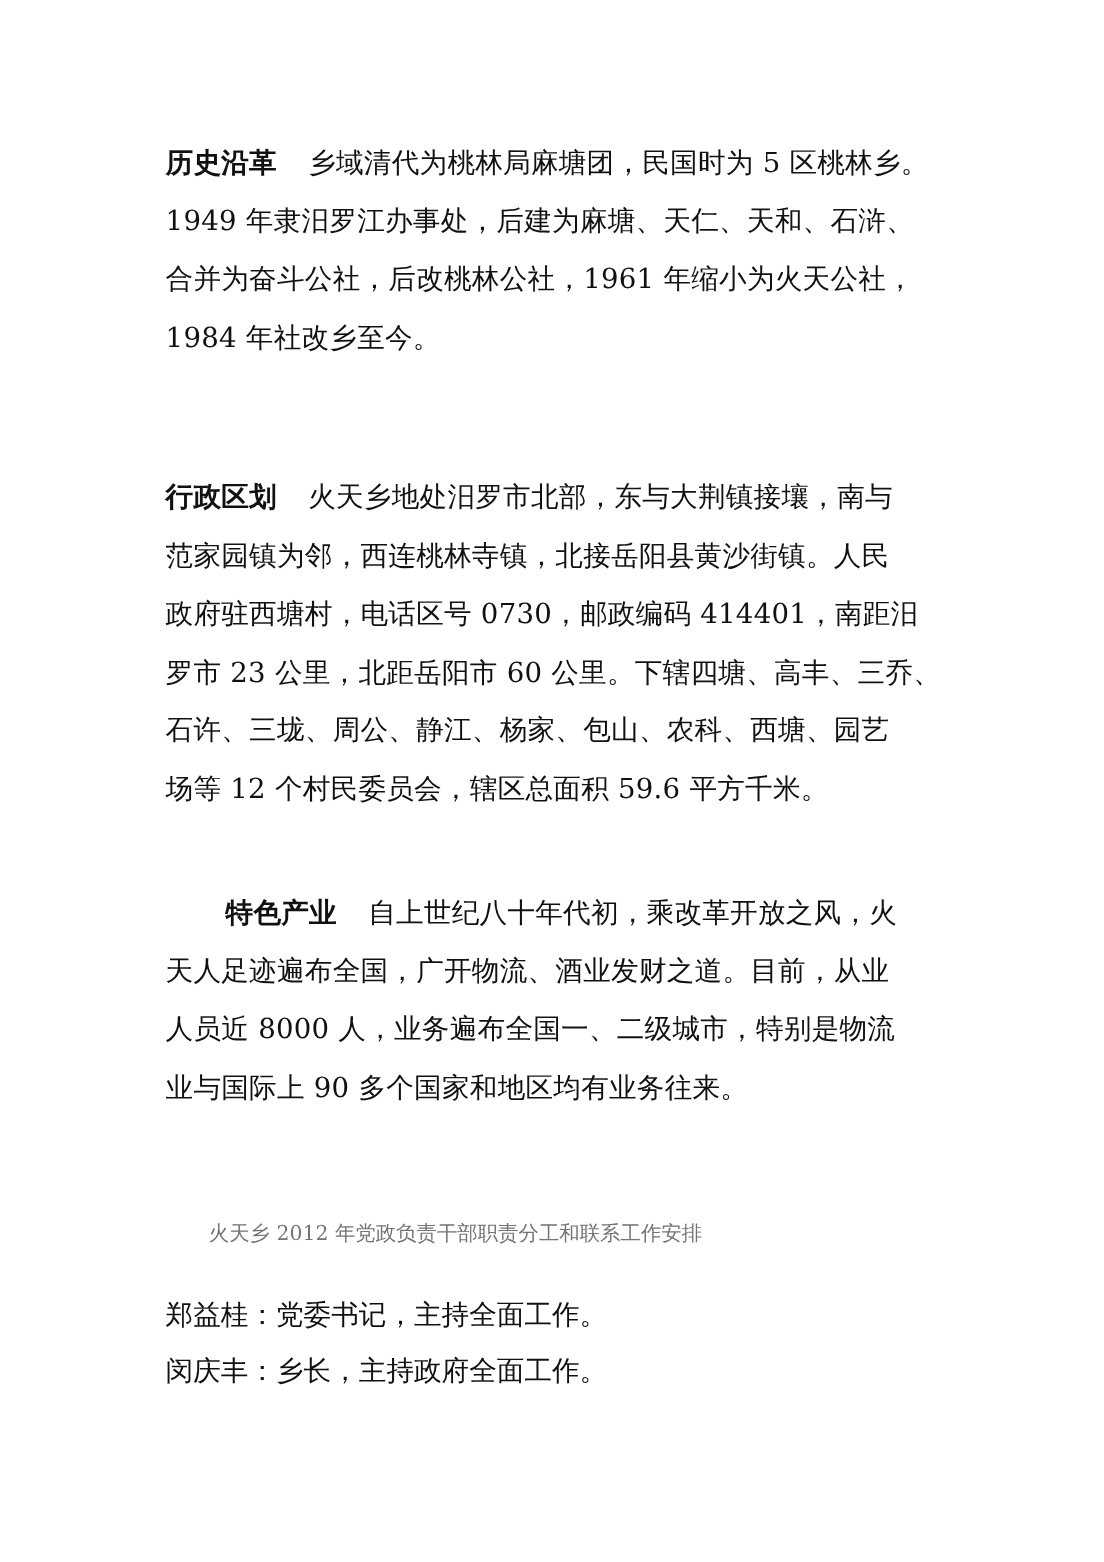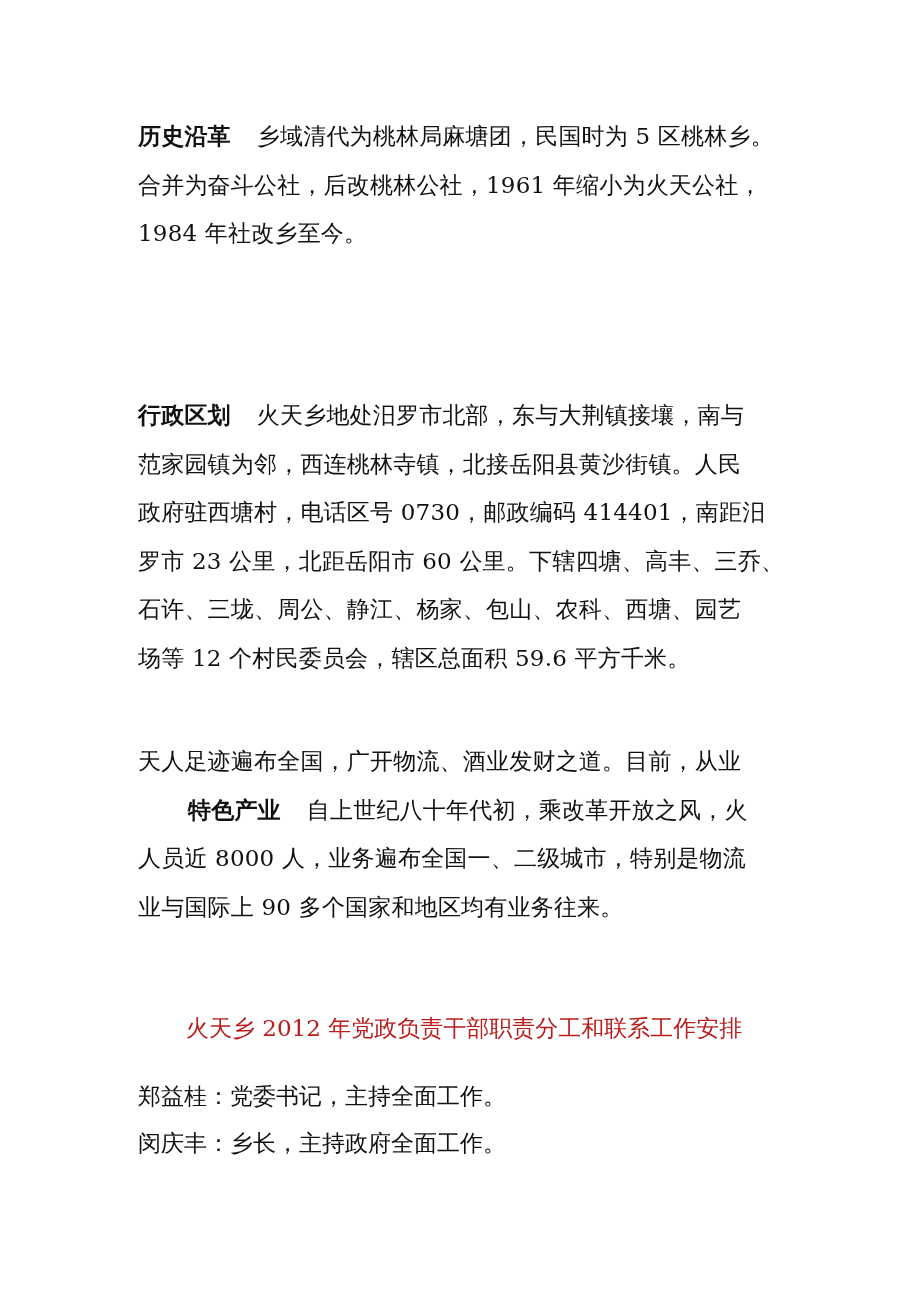--- a/index.html
+++ b/index.html
@@ -39,58 +39,59 @@
     .heading {
       font-family: "DejaVu Sans", "Liberation Sans", sans-serif;
       font-weight: bold;
       margin-right: 26px;
     }
     .indent {
       padding-left: 50px;
     }
     .doc-title {
       position: absolute;
-      left: 186px;
+      left: 174px;
       top: 1008px;
-      font-size: 23px;
+      font-size: 17px;
       line-height: 40px;
       white-space: nowrap;
-      color: #b91c1c;
+      color: #737373;
     }
     .staff {
       position: absolute;
       left: 138px;
       font-size: 23px;
       line-height: 44px;
       white-space: nowrap;
     }
   </style>
 </head>
 <body>
 
 <div class="page">
 
   <div class="para" style="top:112px;">
     <span class="line"><span class="heading">历史沿革</span><span>乡域清代为桃林局麻塘团，民国时为 5 区桃林乡。</span></span>
+    <span class="line">1949 年隶汨罗江办事处，后建为麻塘、天仁、天和、石浒、</span>
     <span class="line">合并为奋斗公社，后改桃林公社，1961 年缩小为火天公社，</span>
     <span class="line">1984 年社改乡至今。</span>
   </div>
 
   <div class="para" style="top:391px;">
     <span class="line"><span class="heading">行政区划</span><span>火天乡地处汨罗市北部，东与大荆镇接壤，南与</span></span>
     <span class="line">范家园镇为邻，西连桃林寺镇，北接岳阳县黄沙街镇。人民</span>
     <span class="line">政府驻西塘村，电话区号 0730，邮政编码 414401，南距汨</span>
     <span class="line">罗市 23 公里，北距岳阳市 60 公里。下辖四塘、高丰、三乔、</span>
     <span class="line">石许、三垅、周公、静江、杨家、包山、农科、西塘、园艺</span>
     <span class="line">场等 12 个村民委员会，辖区总面积 59.6 平方千米。</span>
   </div>
 
   <div class="para" style="top:737px;">
+    <span class="line indent"><span class="heading">特色产业</span><span>自上世纪八十年代初，乘改革开放之风，火</span></span>
     <span class="line">天人足迹遍布全国，广开物流、酒业发财之道。目前，从业</span>
-    <span class="line indent"><span class="heading">特色产业</span><span>自上世纪八十年代初，乘改革开放之风，火</span></span>
     <span class="line">人员近 8000 人，业务遍布全国一、二级城市，特别是物流</span>
     <span class="line">业与国际上 90 多个国家和地区均有业务往来。</span>
   </div>
 
   <div class="doc-title">火天乡 2012 年党政负责干部职责分工和联系工作安排</div>
 
   <div class="staff" style="top:1121px;">
     <span>闵庆丰</span><span>：</span><span>乡长，主持政府全面工作。</span>
   </div>
   <div class="staff" style="top:1074px;">

